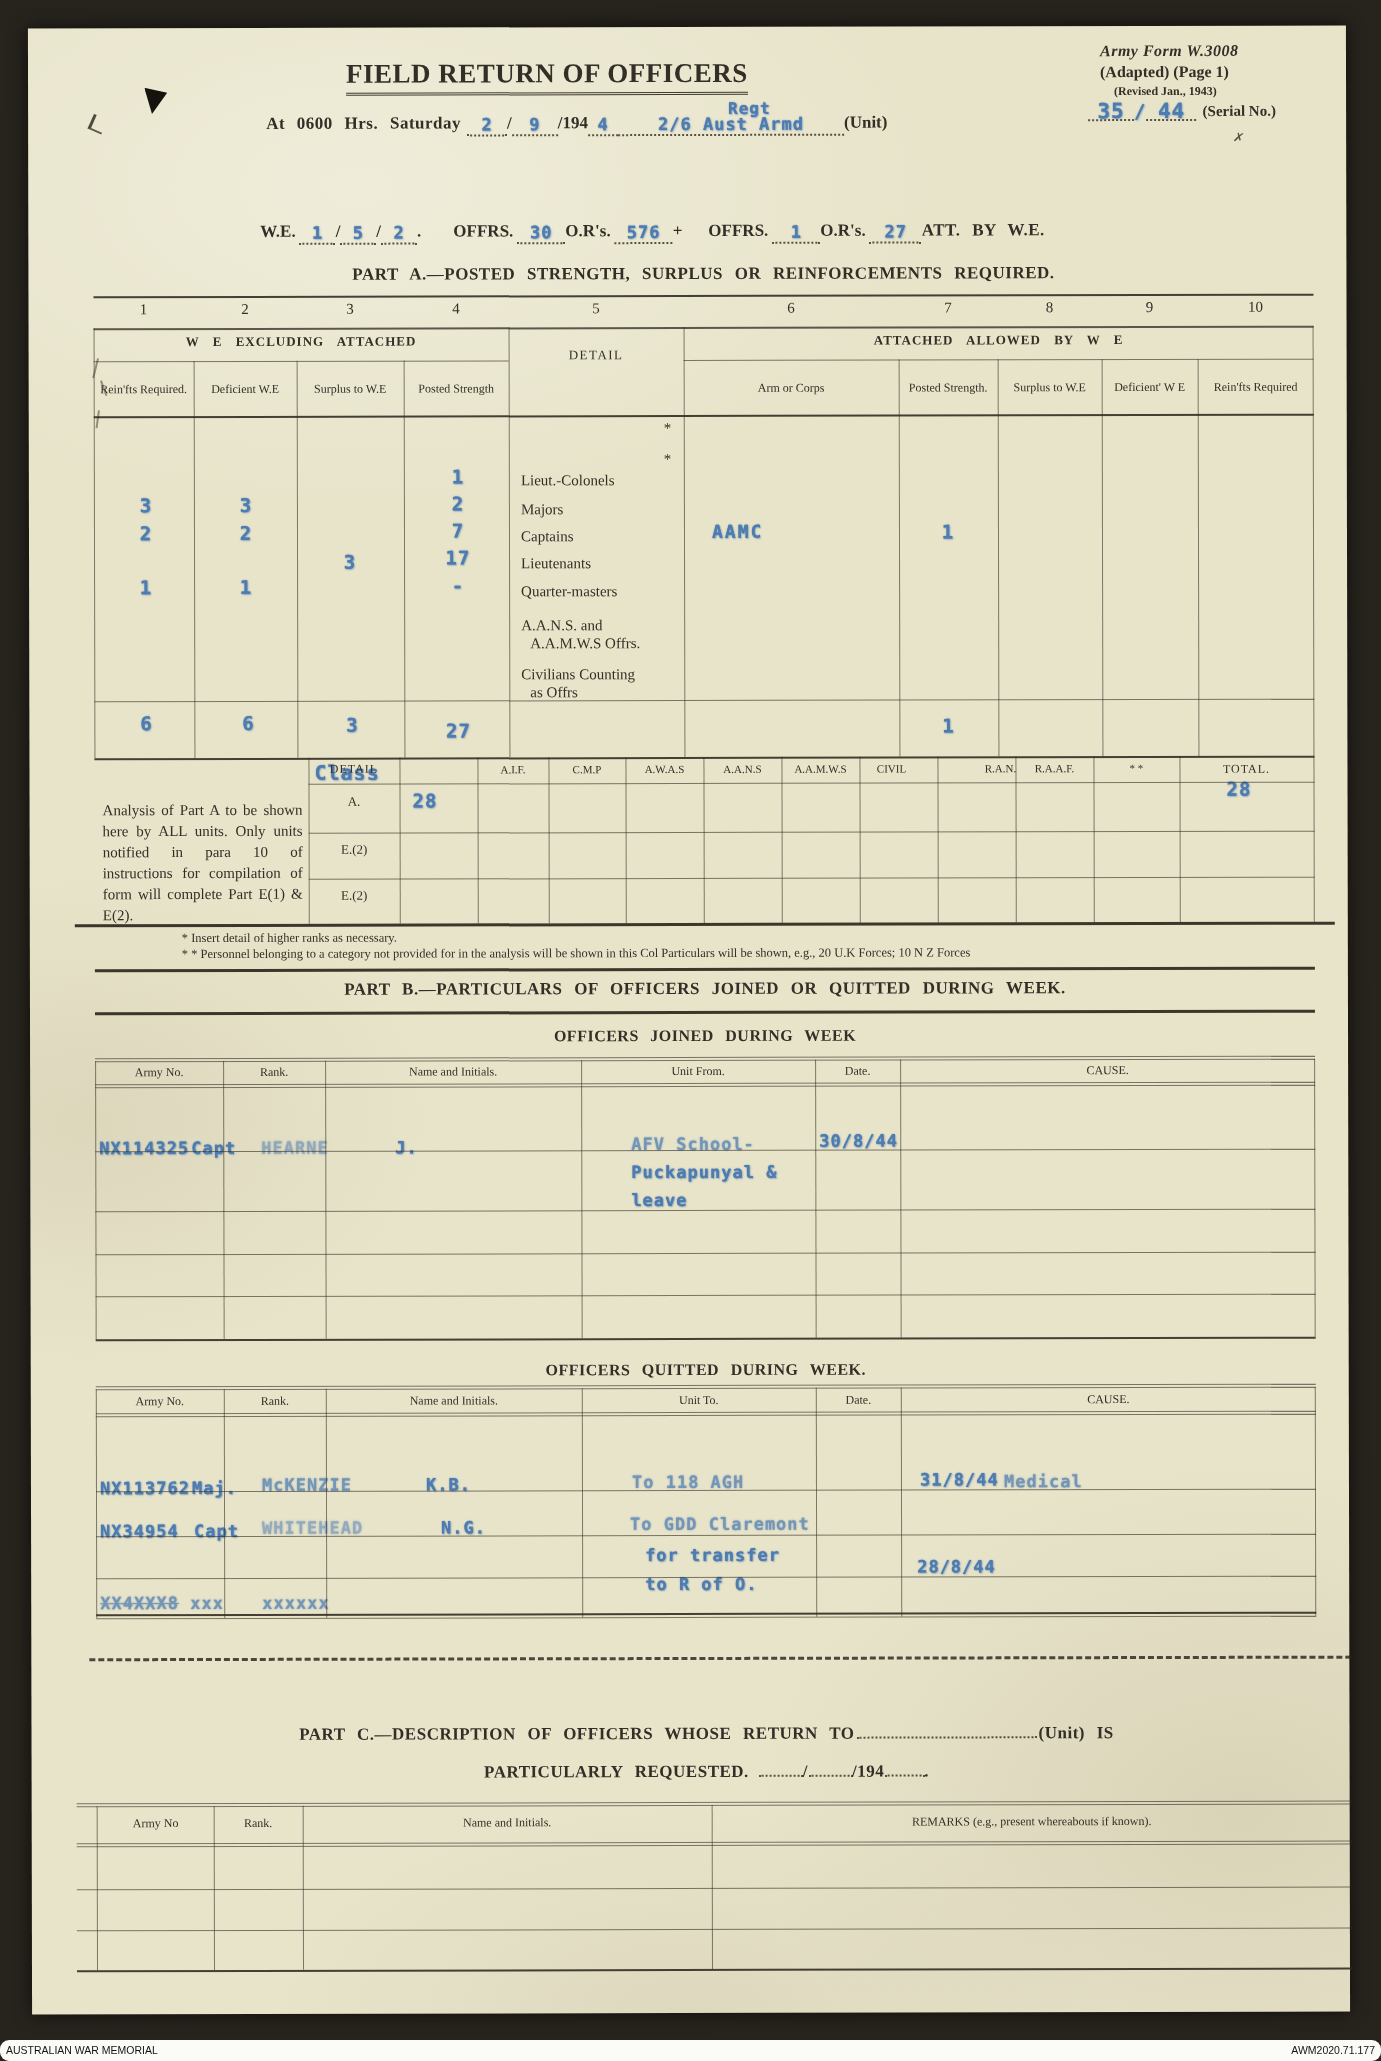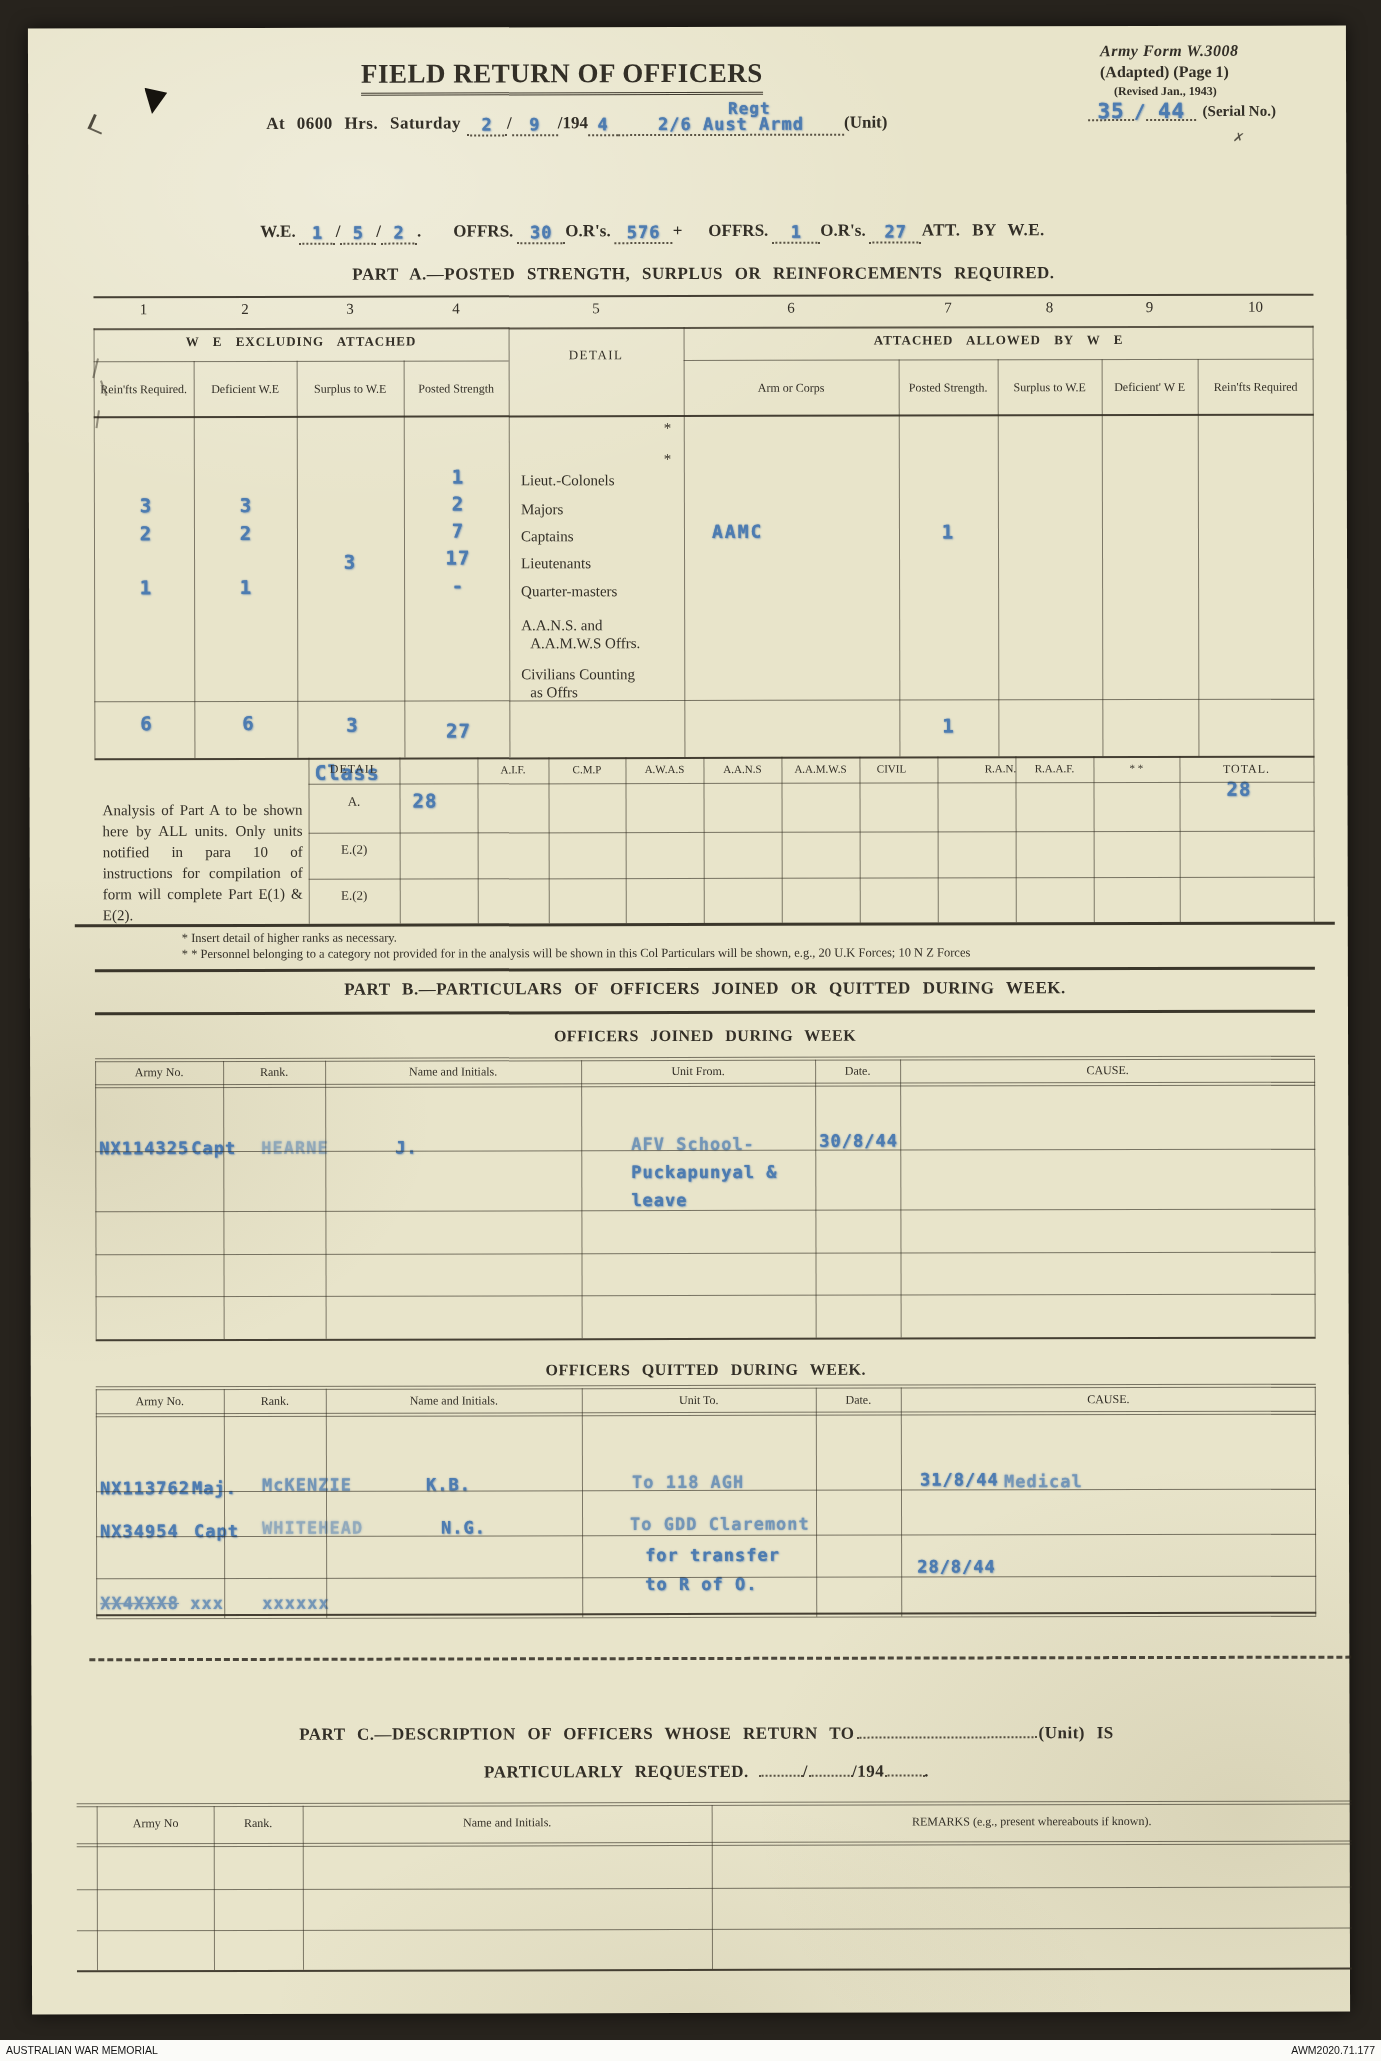--- a/index.html
+++ b/index.html
@@ -31,21 +31,21 @@
   .fl{position:absolute;display:flex;align-items:baseline;z-index:3;color:#332f27;white-space:nowrap;}
   .sl{display:inline-block;border-bottom:2px dotted rgba(62,55,42,.85);text-align:center;line-height:1;height:20px;}
   .h17{font-size:17px;font-weight:bold;}
   .ws{word-spacing:7px;letter-spacing:.5px;}
   .sub{font-size:12px;line-height:1.25;}
   .cell{position:absolute;display:flex;align-items:center;justify-content:center;text-align:center;z-index:3;color:#332f27;}
   .tri{position:absolute;width:22px;height:27px;background:#16130e;clip-path:polygon(0 0,100% 30%,18% 100%);transform:rotate(-8deg);z-index:5;}
   .mark{position:absolute;z-index:5;background:none;}
   .pm{position:absolute;width:2px;background:rgba(60,54,42,.5);z-index:3;}
   .footer{position:absolute;left:0;top:2040px;width:1381px;height:21px;background:#fbfbf8;z-index:9;
-          font-family:"Liberation Sans",sans-serif;font-size:10.5px;color:#141414;}
+          font-family:"Liberation Sans",sans-serif;font-size:10.5px;color:#141414;border-radius:9px;}
   .footer span{position:absolute;top:4px;}
   .dash{position:absolute;border-top:3px dashed rgba(42,37,28,.82);z-index:4;}
   .dt{font-size:15px;}
 </style>
 </head>
 <body>
 
 <div class="paper">
 
   <div class="tri" style="left:118px;top:58px;"></div>
@@ -58,21 +58,21 @@
   <div class="p b" style="left:1072px;top:37px;font-size:16px;">(Adapted) (Page 1)</div>
   <div class="p b" style="left:1086px;top:58px;font-size:12px;">(Revised Jan., 1943)</div>
   <div class="fl" style="left:1060px;top:72px;">
     <span class="sl" style="width:46px;"><span class="bti" style="font-size:21px;">35</span></span>
       <span class="bti" style="font-size:19px;">/</span>
       <span class="sl" style="width:50px;"><span class="bti" style="font-size:21px;">44</span></span>
       <span class="b" style="font-size:15px;margin-left:6px;">(Serial No.)</span>
   </div>
   <div class="p" style="left:1205px;top:104px;font-size:13px;opacity:.8;transform:rotate(12deg);">✗</div>
 
-  <div class="p b" style="left:333px;top:31px;font-size:27px;letter-spacing:.5px;border-bottom:3px double rgba(45,40,30,.9);padding-bottom:3px;">FIELD RETURN OF OFFICERS</div>
+  <div class="p b" style="left:318px;top:31px;font-size:27px;letter-spacing:.5px;border-bottom:3px double rgba(45,40,30,.9);padding-bottom:3px;">FIELD RETURN OF OFFICERS</div>
 
   <div class="fl h17" style="left:238px;top:86px;">
     <span class="ws">At 0600 Hrs. Saturday</span>
     <span class="sl" style="width:40px;margin-left:6px;"><span class="bti">2</span></span>
     <span>/</span>
     <span class="sl" style="width:46px;"><span class="bti">9</span></span>
     <span>/194</span>
     <span class="sl" style="width:30px;"><span class="bti">4</span></span>
     <span class="sl" style="width:226px;"><span class="bti">2/6 Aust Armd</span></span>
     <span>(Unit)</span>

